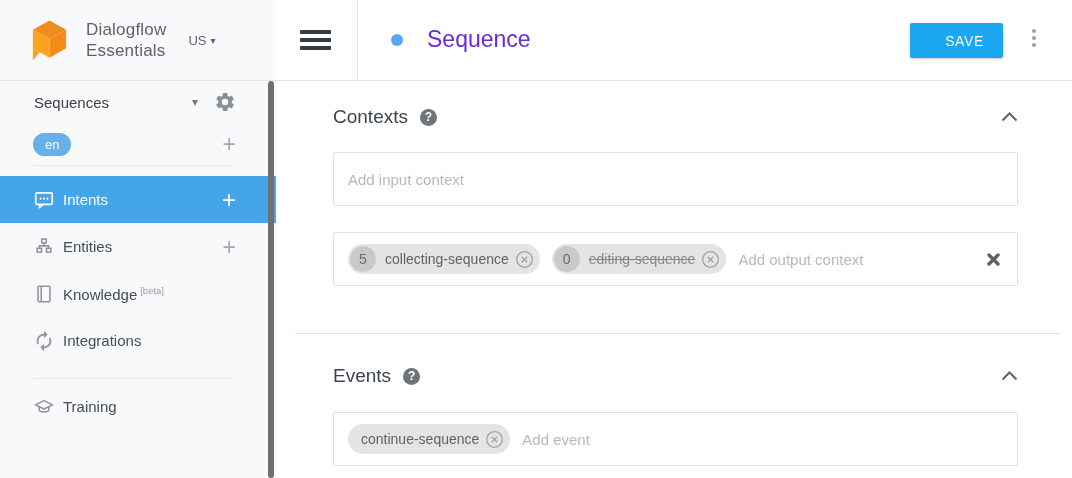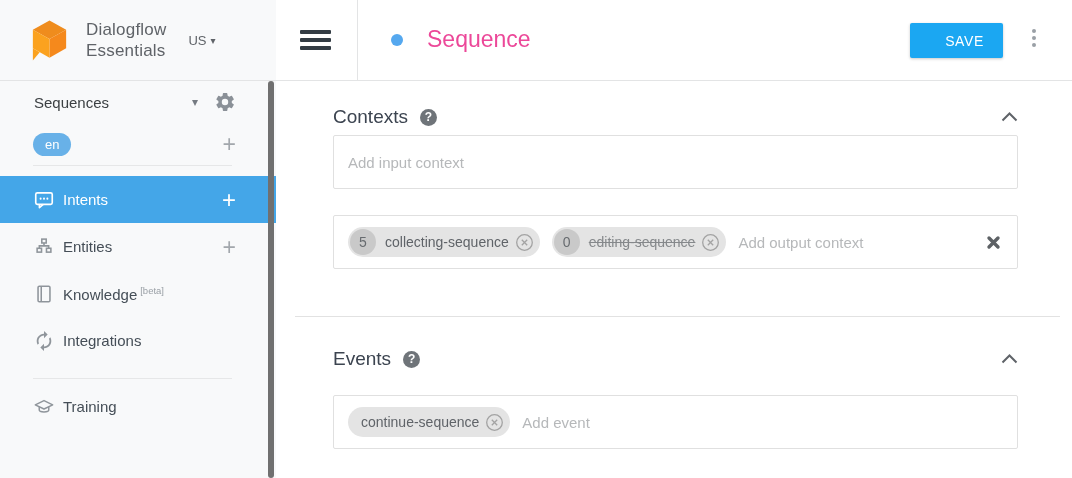--- a/index.html
+++ b/index.html
@@ -40,36 +40,36 @@
 
   .sb-scrollbar { position:absolute; top:81px; bottom:0; right:2px; width:6px; background:#707070; border-radius:3px; }
 
   
   .main { position:absolute; left:276px; top:0; width:796px; height:478px; background:#fff; }
   .topbar { position:relative; height:81px; border-bottom:1px solid #e3e4e5; }
   .hamburger { position:absolute; left:24px; top:30px; width:31px; cursor:pointer; display:block; }
   .hamburger i { display:block; width:31px; height:3.6px; background:#333c44; border-radius:1px; margin-bottom:4.6px; }
   .vrule { position:absolute; left:81px; top:0; width:1px; height:80px; background:#e3e4e5; }
   .dot { position:absolute; left:115px; top:34px; width:12px; height:12px; border-radius:50%; background:#55a8ef; cursor:pointer; }
-  .title { position:absolute; left:151px; top:26px; font-size:23px; font-weight:400; color:#ec4899; }
+  .title { position:absolute; left:151px; top:26px; font-size:23px; font-weight:400; color:#6d28d9; }
   .save { position:absolute; right:69px; top:23px; width:93px; height:35px; background:#1ba7f2; color:#fff;
           border:none; border-radius:2px; font-family:inherit; font-size:14px; font-weight:500; letter-spacing:.6px;
           box-shadow:0 1px 3px rgba(0,0,0,.22); cursor:pointer;padding-left:16px; }
   .kebab { position:absolute; right:34px; top:27px; display:flex; flex-direction:column; gap:3px; cursor:pointer; padding:2px; }
   .kebab i { width:4px; height:4px; border-radius:50%; background:#9aa0a6; }
 
   .content { margin:0 54px 0 57px; }
   .sec-head { display:flex; align-items:center; margin-top:24px; height:24px; }
   .sec-head h2 { font-size:19px; font-weight:400; color:#3c4450; }
   .help { width:17px; height:17px; border-radius:50%; background:#6f7479; color:#fff; font-size:12px; font-weight:700;
           display:inline-flex; align-items:center; justify-content:center; margin-left:12px; cursor:pointer; }
   .chev { margin-left:auto; cursor:pointer; display:inline-flex; }
 
   .inbox { height:54px; border:1px solid #e0e0e0; border-radius:2px; background:#fff; display:flex; align-items:center; padding:0 14px; }
-  .inbox.first { margin-top:6px; }
+  .inbox.first { margin-top:23px; }
   .inbox input { border:none; outline:none; flex:1; height:100%; font-family:inherit; font-size:15px; color:#3c4043; background:transparent; min-width:40px; }
   .inbox input::placeholder { color:#b6b8ba; }
   .chips-box { margin-top:26px; gap:12px; }
 
   .chip { display:inline-flex; align-items:center; background:#e4e4e4; border-radius:15px; height:30px; flex:none; }
   .chip-num { width:26px; height:26px; margin-left:2px; border-radius:50%; background:#c9c9c9; color:#676b6f; font-size:14px;
               display:inline-flex; align-items:center; justify-content:center; }
   .chip-label { margin-left:9px; font-size:14px; color:#5f6368; }
   .chip-label.strike { text-decoration:line-through; color:#85888b; }
   .chip-x { margin:0 6px 0 6px; display:inline-flex; cursor:pointer; }

